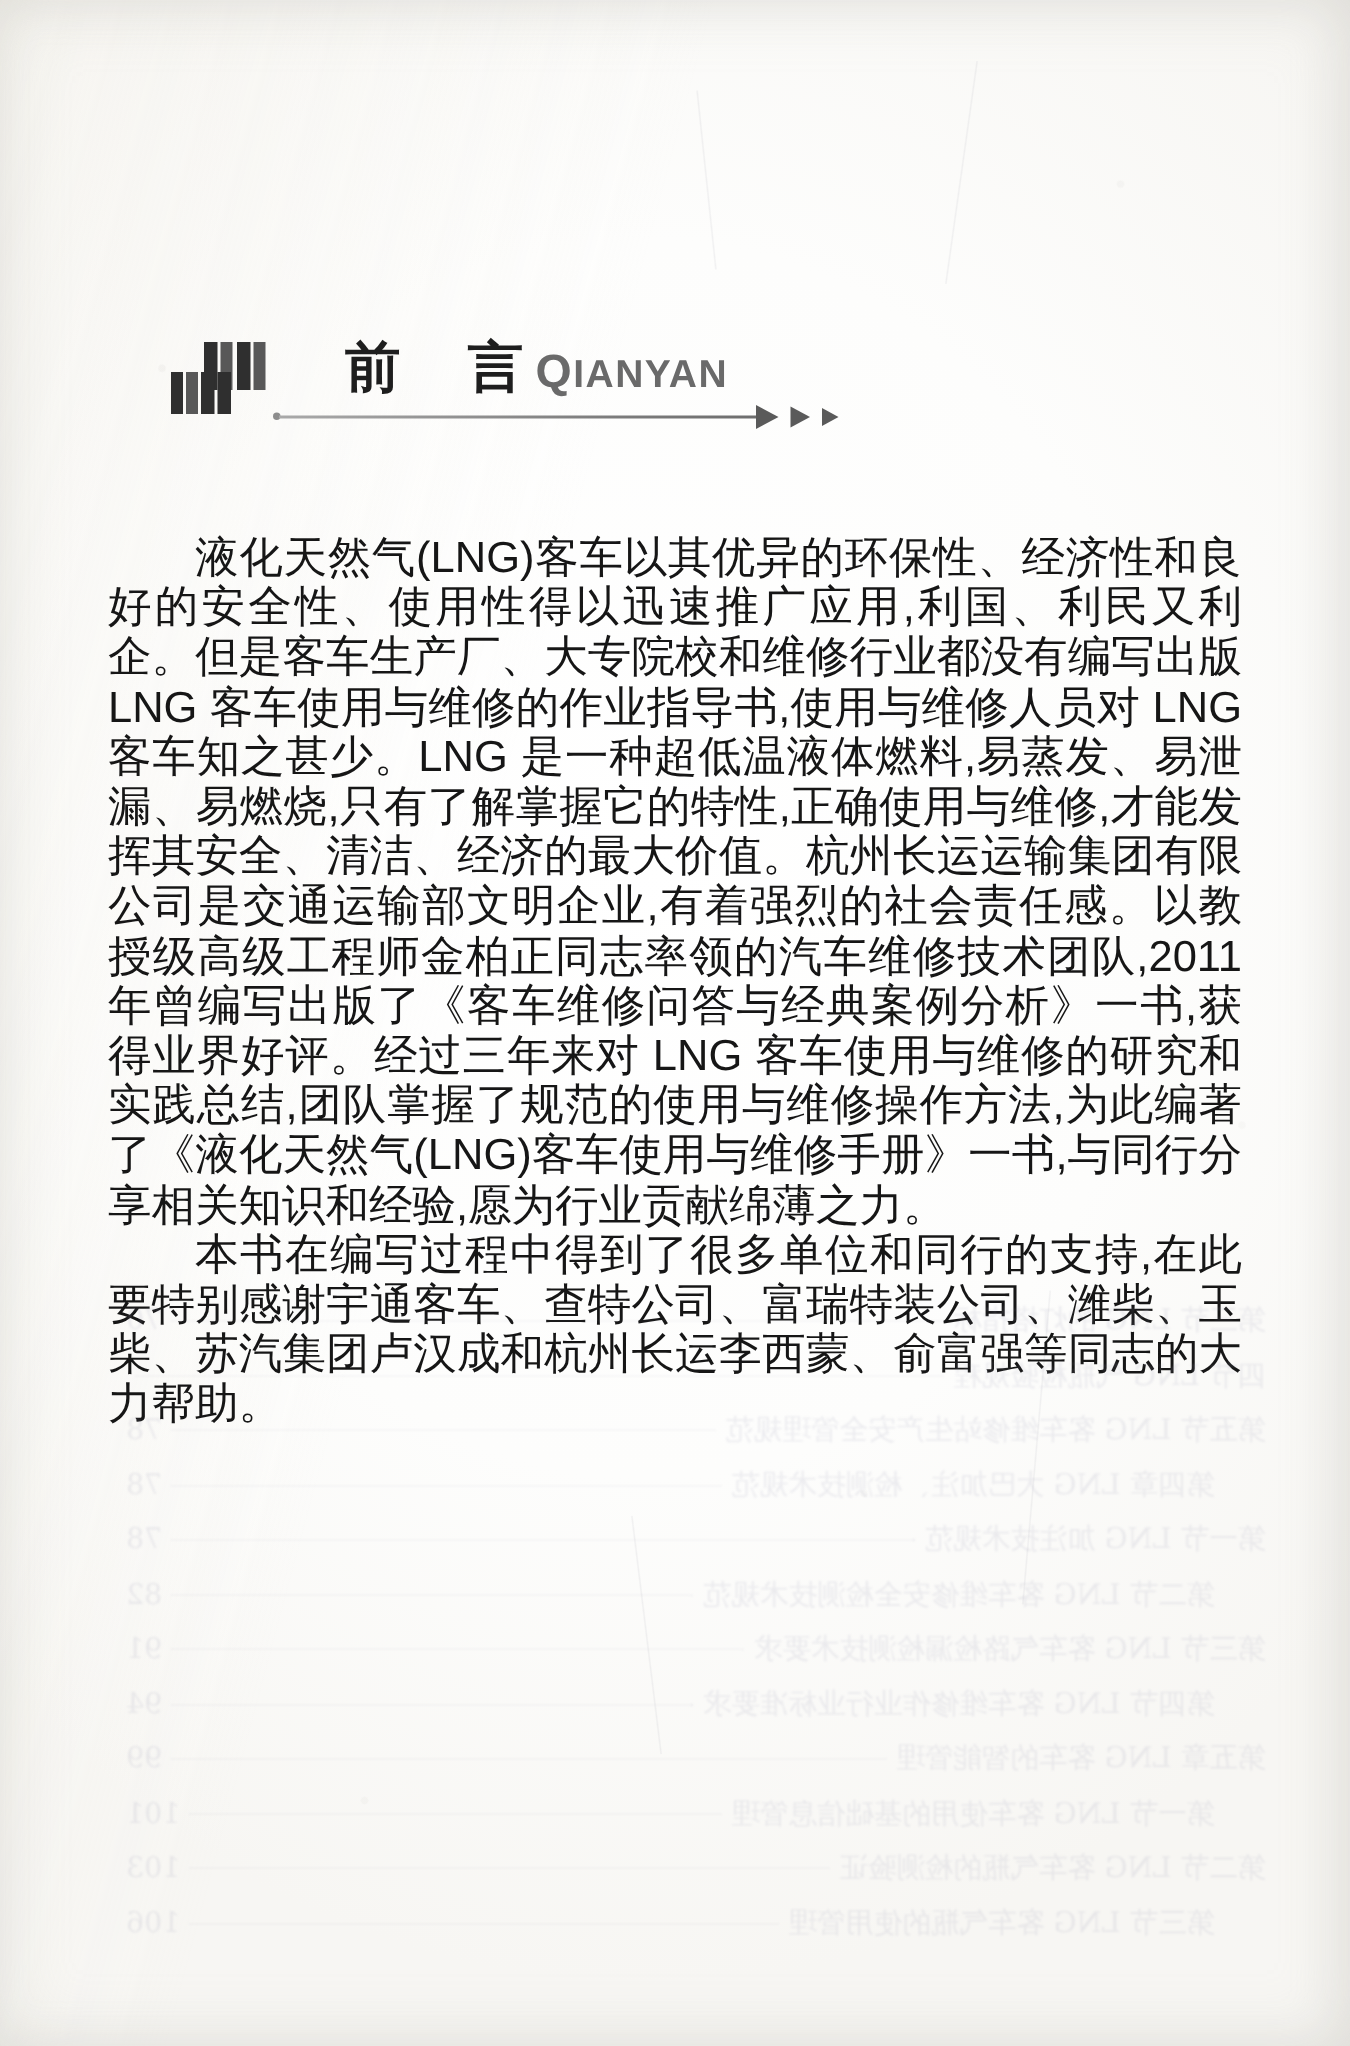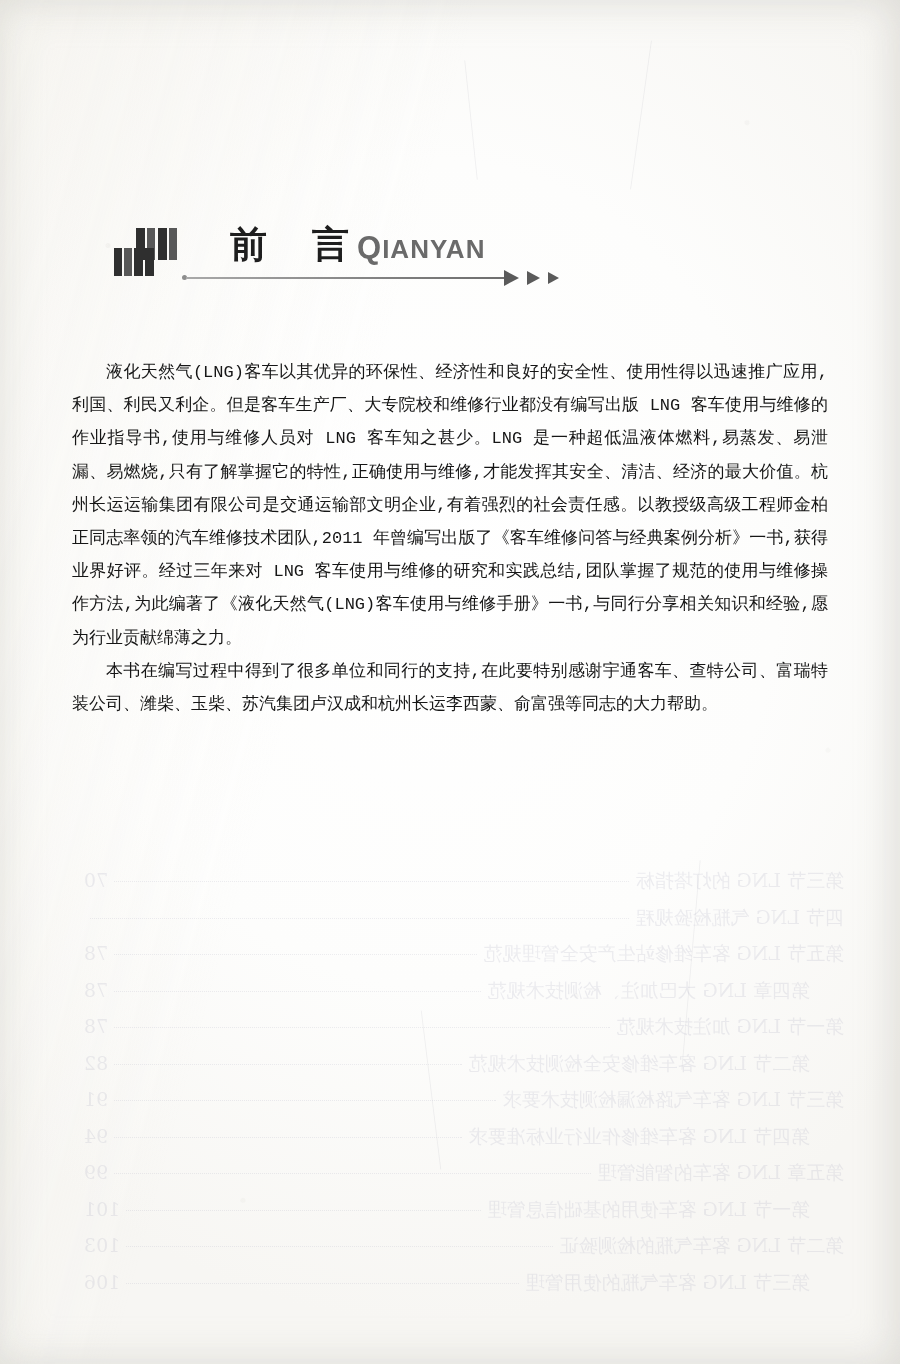--- a/index.html
+++ b/index.html
@@ -119,26 +119,26 @@
   .tri.t1 { left: 322px; top: 2px;  border-width: 8.5px 0 8.5px 15px; }
   .tri.t2 { left: 345px; top: 3px;  border-width: 7.5px 0 7.5px 13px; }
   .tri.t3 { left: 366px; top: 4px;  border-width: 6.5px 0 6.5px 11px; }
 
   
   .body-text {
     position: absolute;
     left: 72px;
     top: 356px;
     width: 756px;
-    font-size: 17px;
+    font-size: 29px;
     line-height: 33.2px;
     text-align: justify;
     text-justify: inter-character;
     color: #161616;
-    font-family: Liberation Mono, monospace;
+    font-family: Liberation Sans, sans-serif;
   }
   .body-text p {
     margin: 0;
     text-indent: 2em;
     text-align: justify;
   }
   .body-text p:last-child { text-align: justify; }
 
   
   .signature {

